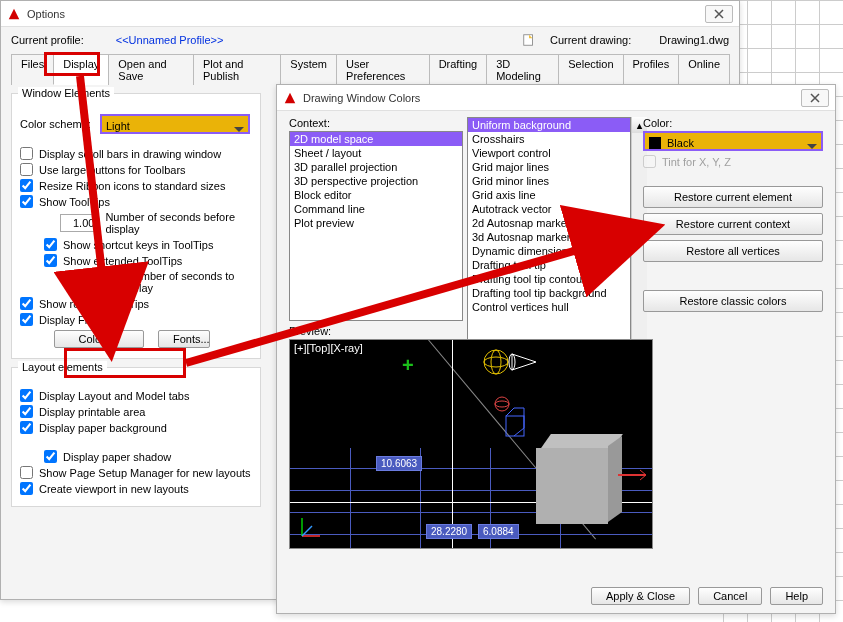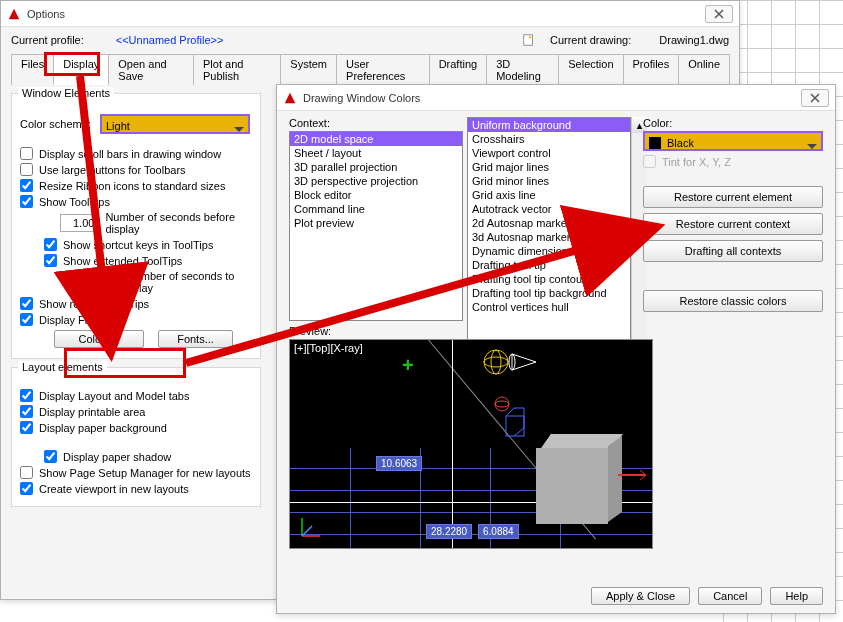--- a/index.html
+++ b/index.html
@@ -176,21 +176,21 @@
       <label class="chk">
           <input type="checkbox" checked="" style="">
           <span>Show rollover ToolTips</span>
         </label>
       <label class="chk">
           <input type="checkbox" checked="" style="">
           <span>Display File Tabs</span>
         </label>
       <div class="row" style="gap:14px; padding-left:34px; margin-top:4px;">
         <button class="btn" style="width:90px;">Colors...</button>
-        <button class="btn" style="width:75px;">Fonts...</button>
+        <button class="btn" style="width:52px;">Fonts...</button>
       </div>
     </div>
 
     <div class="group">
       <span class="group-title">Layout elements</span>
       <label class="chk">
           <input type="checkbox" checked="" style="">
           <span>Display Layout and Model tabs</span>
         </label>
       <label class="chk">
@@ -279,21 +279,21 @@
       <span>Black</span>
       <span class="dd-arrow"></span>
     </div>
     <label class="chk" style="margin-top:4px; color:#a0a0a0;">
         <input type="checkbox" disabled="" style="">
         <span>Tint for X, Y, Z</span>
       </label>
     <div style="height:10px;"></div>
     <button class="btn">Restore current element</button>
     <button class="btn">Restore current context</button>
-    <button class="btn">Drafting all contexts</button>
+    <button class="btn">Restore all vertices</button>
     <div style="height:18px;"></div>
     <button class="btn">Restore classic colors</button>
   </div>
 
   <div style="position:absolute; left:12px; top:240px;">
     <span class="section-label">Preview:</span>
     <div class="preview-box">
       <span class="label-top">[+][Top][X-ray]</span>
       <div class="diag"></div>
 

